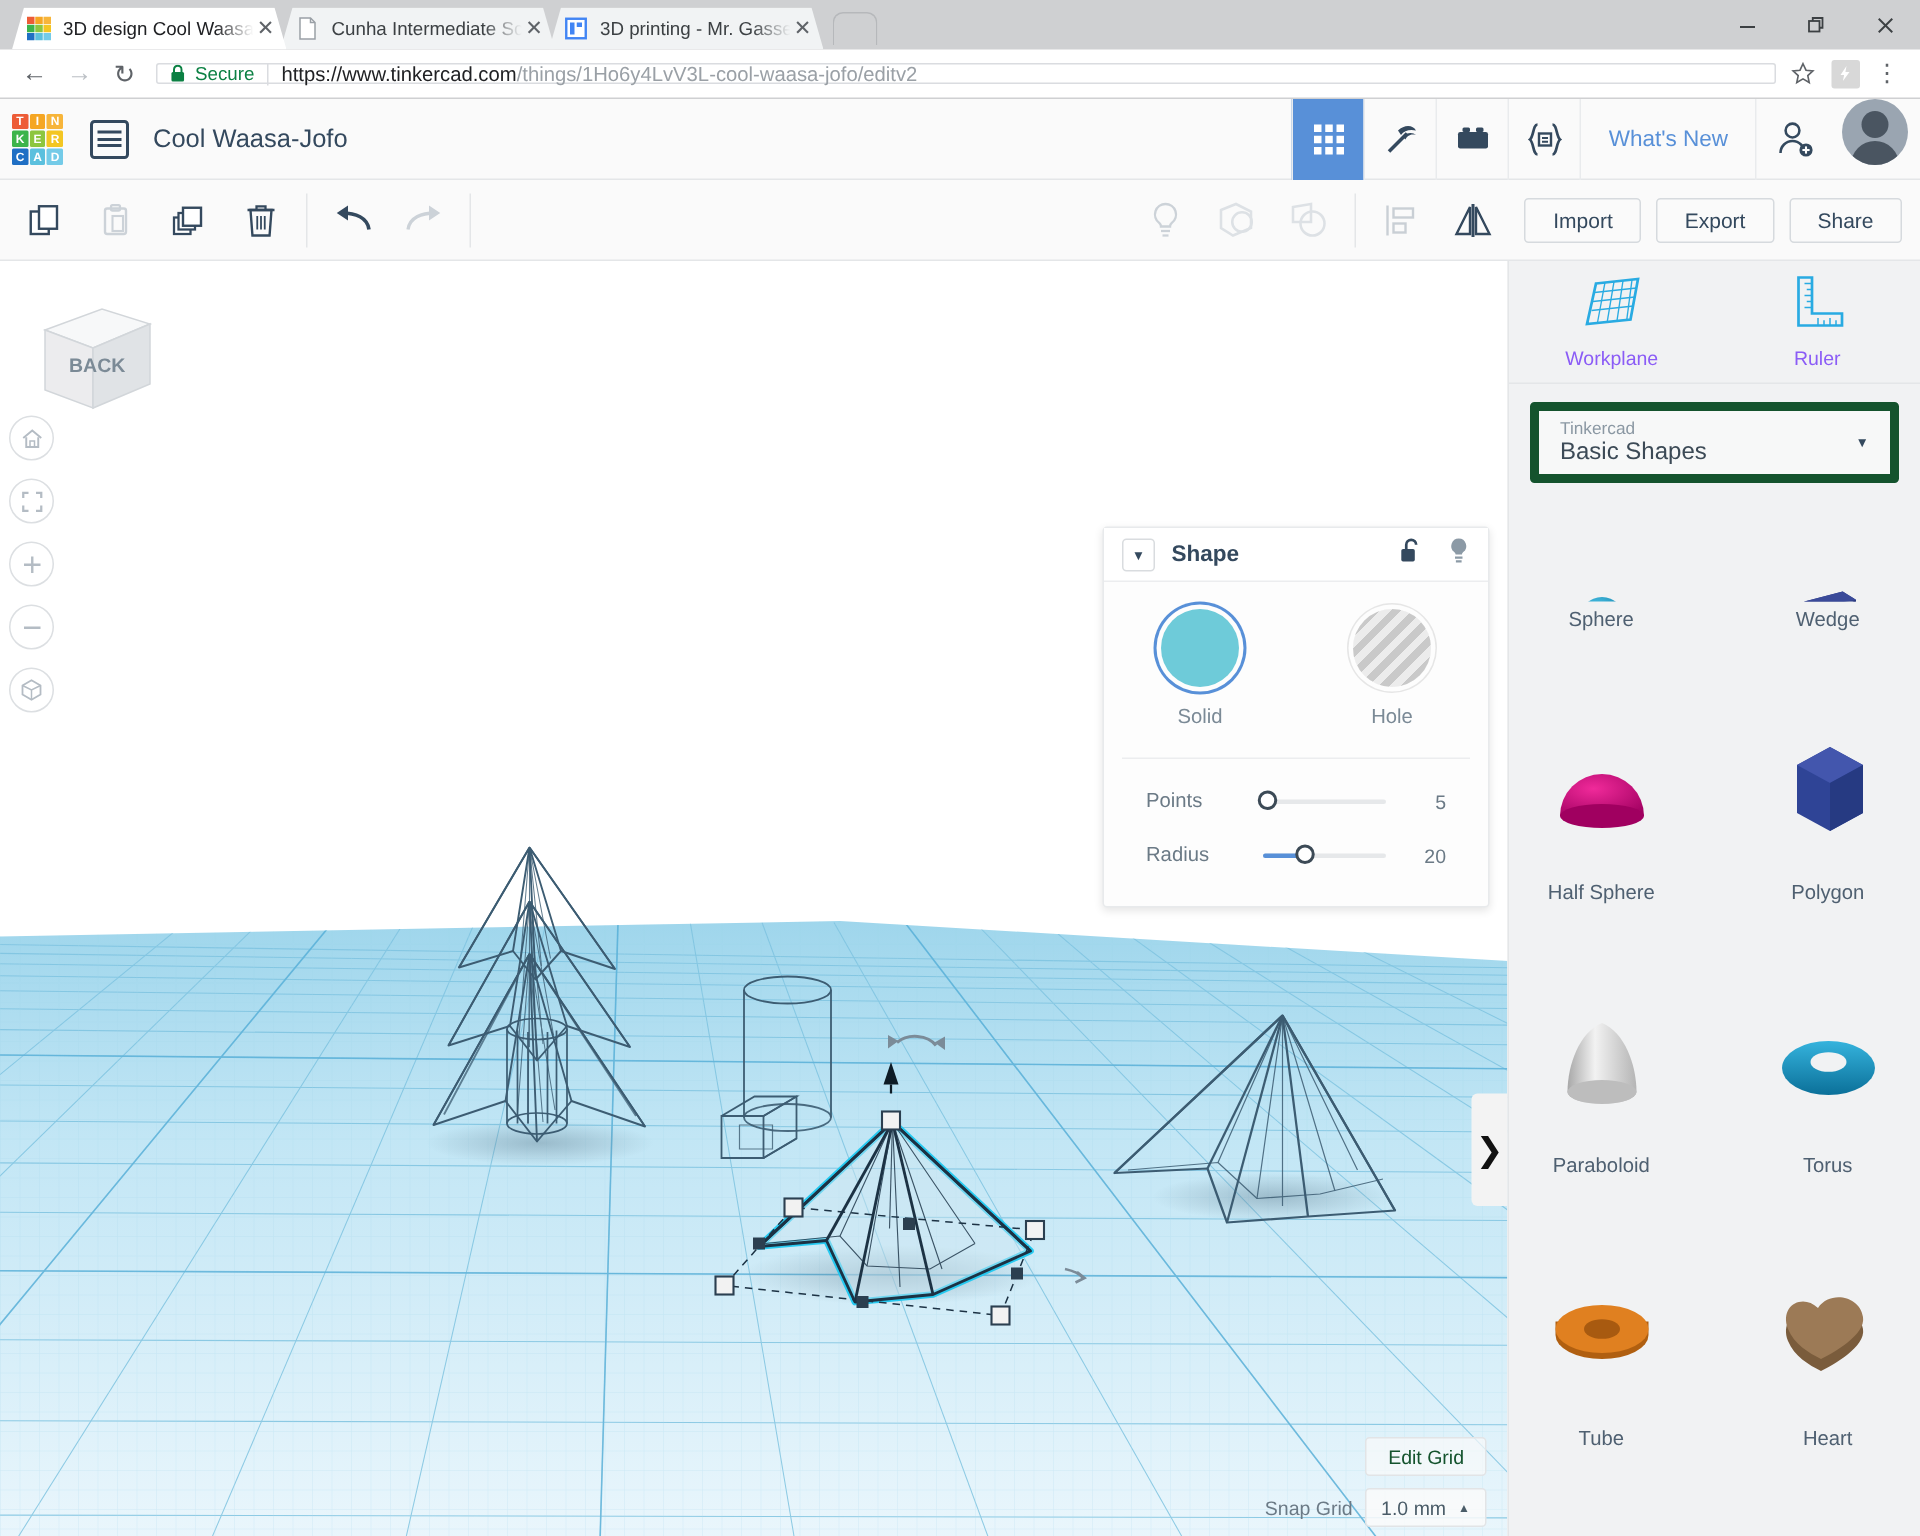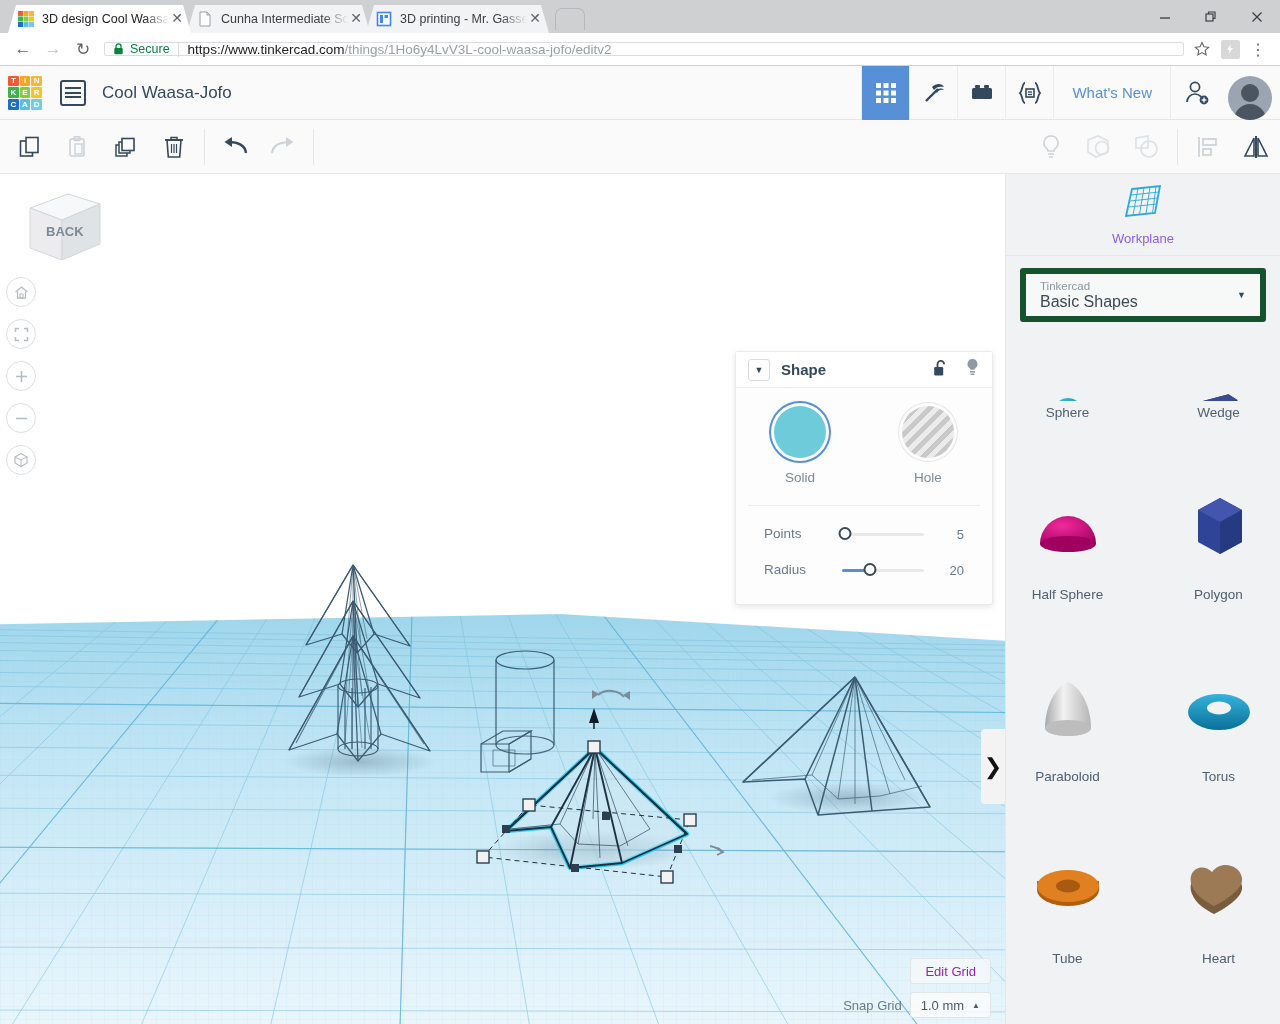--- a/index.html
+++ b/index.html
@@ -76,21 +76,21 @@
     display:flex; align-items:center; justify-content:center;
     color:#fff; font-size:8px; font-weight:bold; border-radius:1px;
   }
   #docs-btn {
     width:26px; height:26px; margin-left:18px; border:2px solid #34495e;
     border-radius:3px; display:flex; flex-direction:column;
     justify-content:center; gap:2.5px; padding:0 3px;
   }
   #docs-btn i { display:block; height:2px; background:#34495e; }
   #design-title { margin-left:16px; font-size:17px; color:#34495e; }
-  #tc-header-right { margin-left:auto; display:flex; align-items:flex-end; height:54px; }
+  #tc-header-right { margin-left:auto; display:flex; align-items:flex-start; height:54px; }
   .hdr-cell {
     width:48px; height:54px; display:flex; align-items:center; justify-content:center;
     border-left:1px solid #e9ebed; color:#34495e;
   }
   .hdr-cell.active { background:#5890d8; color:#fff; }
   #whats-new {
     padding:0 18px; height:54px; display:flex; align-items:center;
     border-left:1px solid #e9ebed; color:#5890d8; font-size:15px;
   }
   #avatar {
@@ -125,21 +125,21 @@
   
   #main { position:relative; width:1280px; height:854px; }
 
   
   #viewport { position:absolute; left:0; top:0; width:1005px; height:854px;
     background:#ffffff; overflow:hidden; }
   #viewport svg { display:block; }
 
   
   #view-controls { position:absolute; left:0; top:0; width:110px; }
-  #viewcube { position:absolute; left:16px; top:12px; width:88px; height:80px; }
+  #viewcube { position:absolute; left:16px; top:24px; width:88px; height:80px; }
   .vbtn {
     width:30px; height:30px; border-radius:50%; border:1px solid #dcdfe2;
     background:rgba(255,255,255,0.85); color:#b4bcc4;
     display:flex; align-items:center; justify-content:center;
     position:absolute; left:6px;
   }
   #vb-home{ top:103px; } #vb-fit{ top:145px; } #vb-zin{ top:187px; }
   #vb-zout{ top:229px; } #vb-ortho{ top:271px; }
 
   
@@ -149,21 +149,21 @@
     display:flex; align-items:center; justify-content:center;
     color:#111; font-size:22px; line-height:1;
   }
 
   
   #grid-controls { position:absolute; right:14px; bottom:10px; text-align:right; }
   #edit-grid {
     display:inline-flex; align-items:center; justify-content:center;
     height:26px; padding:0 14px; border:1px solid #e2e4e6;
     border-radius:3px; background:rgba(250,250,250,0.7);
-    color:#a21caf; font-size:13px;
+    color:#14532d; font-size:13px;
   }
   #snap-row { margin-top:8px; display:flex; align-items:center; justify-content:flex-start; }
   #snap-label { color:#6b7a86; font-size:13px; margin-right:8px; }
   #snap-value {
     height:26px; padding:0 10px; border:1px solid #e2e4e6; border-radius:3px;
     background:rgba(250,250,250,0.85); color:#4a5c68; font-size:13px;
     display:flex; align-items:center; gap:8px;
   }
 
   
@@ -482,20 +482,25 @@
     </div>
     <div class="tool">
       <svg width="26" height="24" viewBox="0 0 26 24">
         <path d="M11 3 L11 21 L2 21 Z" fill="none" stroke="#34495e" stroke-width="1.6"></path>
         <path d="M15 3 L15 21 L24 21 Z" fill="none" stroke="#34495e" stroke-width="1.6"></path>
         <line x1="13" y1="1" x2="13" y2="23" stroke="#34495e" stroke-width="2"></line>
       </svg>
     </div>
   </div>
 
+  <div id="tb-right">
+    <div class="tbbtn">Import</div>
+    <div class="tbbtn">Export</div>
+    <div class="tbbtn">Share</div>
+  </div>
 </div>
 
 <div id="main">
 
   <div id="viewport">
     <svg width="1005" height="854" viewBox="0 0 1005 854">
       <defs>
         <linearGradient id="planeGrad" x1="0" y1="0" x2="0" y2="1">
           <stop offset="0" stop-color="#9fd6ec"></stop>
           <stop offset="0.35" stop-color="#c2e6f5"></stop>
@@ -809,20 +814,39 @@
               <line x1="28" y1="4.1" x2="24" y2="30.8"></line>
                 <line x1="34" y1="3.5" x2="30.5" y2="30.2"></line>
               <line x1="9" y1="12" x2="37" y2="9"></line>
                 <line x1="8" y1="18" x2="36" y2="15"></line>
               <line x1="7" y1="24" x2="35" y2="21"></line>
             </g>
           </svg>
         </span>
         <span>Workplane</span>
       </div>
+      <div class="sb-tool">
+        <span>
+          <svg width="38" height="38" viewBox="0 0 38 38">
+            <path d="M6 2 H15 V26 H35 V34 H6 Z" fill="none" stroke="#29abe2" stroke-width="1.8"></path>
+            <g stroke="#29abe2" stroke-width="1">
+              <line x1="10" y1="6" x2="15" y2="6"></line>
+                <line x1="11.5" y1="10" x2="15" y2="10"></line>
+              <line x1="10" y1="14" x2="15" y2="14"></line>
+                <line x1="11.5" y1="18" x2="15" y2="18"></line>
+              <line x1="10" y1="22" x2="15" y2="22"></line>
+              <line x1="19" y1="29" x2="19" y2="34"></line>
+                <line x1="23" y1="30.5" x2="23" y2="34"></line>
+              <line x1="27" y1="29" x2="27" y2="34"></line>
+                <line x1="31" y1="30.5" x2="31" y2="34"></line>
+            </g>
+          </svg>
+        </span>
+        <span>Ruler</span>
+      </div>
     </div>
 
     <div id="sb-select">
       <div>
         <div id="sb-select-src">Tinkercad</div>
         <div id="sb-select-val">Basic Shapes</div>
       </div>
       <div id="sb-caret">▼</div>
     </div>
 

